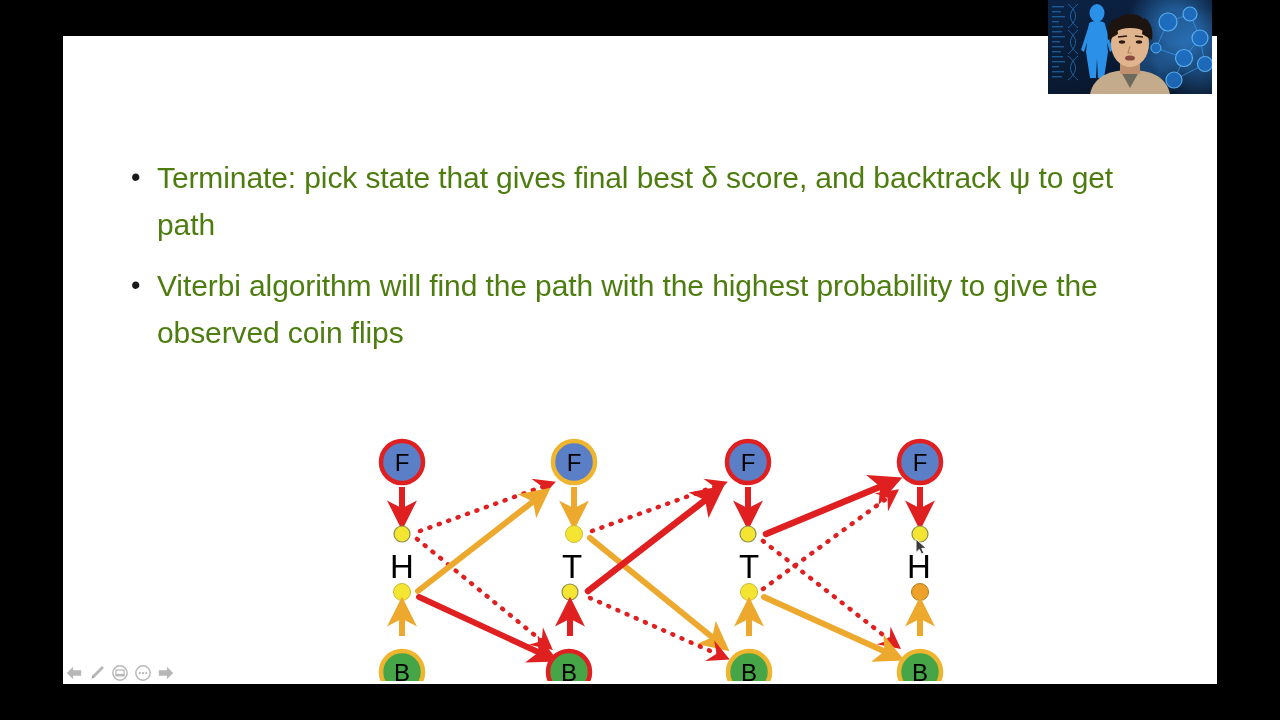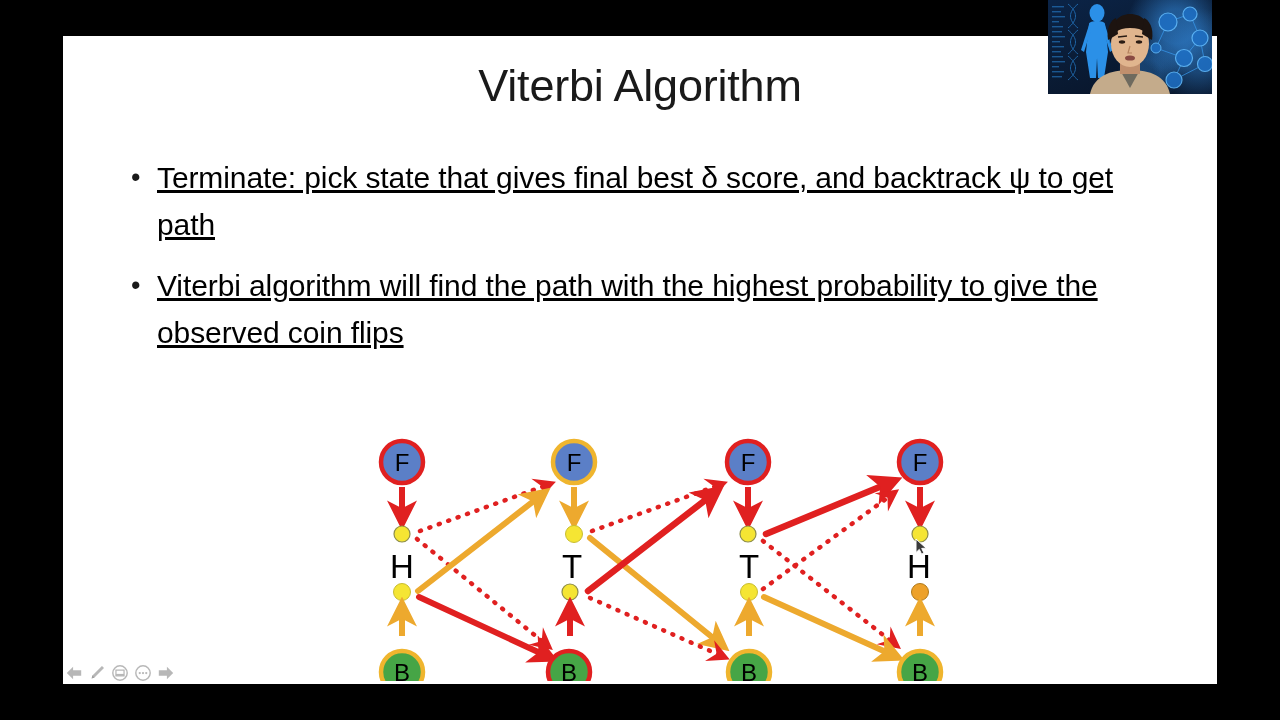--- a/index.html
+++ b/index.html
@@ -64,24 +64,23 @@
     color: #1a1a1a;
     text-align: left;
     padding-left: 6px;
   }
 
   .bullet-text {
     flex: 1 1 auto;
     font-family: "Liberation Sans", sans-serif;
     font-size: 30px;
     line-height: 47px;
-    color: #000000;
+    color: #4d7c0f;
     font-weight: 400;
     letter-spacing: -0.1px;
-    text-decoration: underline;
   }
 
   
   #trellis {
     position: absolute;
     left: 0px;
     top: 355px;
     width: 1154px;
     height: 290px;
   }
@@ -135,21 +134,20 @@
       linear-gradient(160deg, #0b2447 0%, #0a1c36 45%, #071225 100%);
   }
 </style>
 </head>
 <body>
 
 <div id="stage">
 
   <div id="slide">
 
-    <div id="slide-title">Viterbi Algorithm</div>
 
     <div class="bullets">
 
       <div class="bullet-row">
         <span class="bullet-dot">•</span>
         <span class="bullet-text">Terminate: pick state that gives final best δ score, and backtrack ψ to get path</span>
       </div>
 
       <div class="bullet-row">
         <span class="bullet-dot">•</span>

